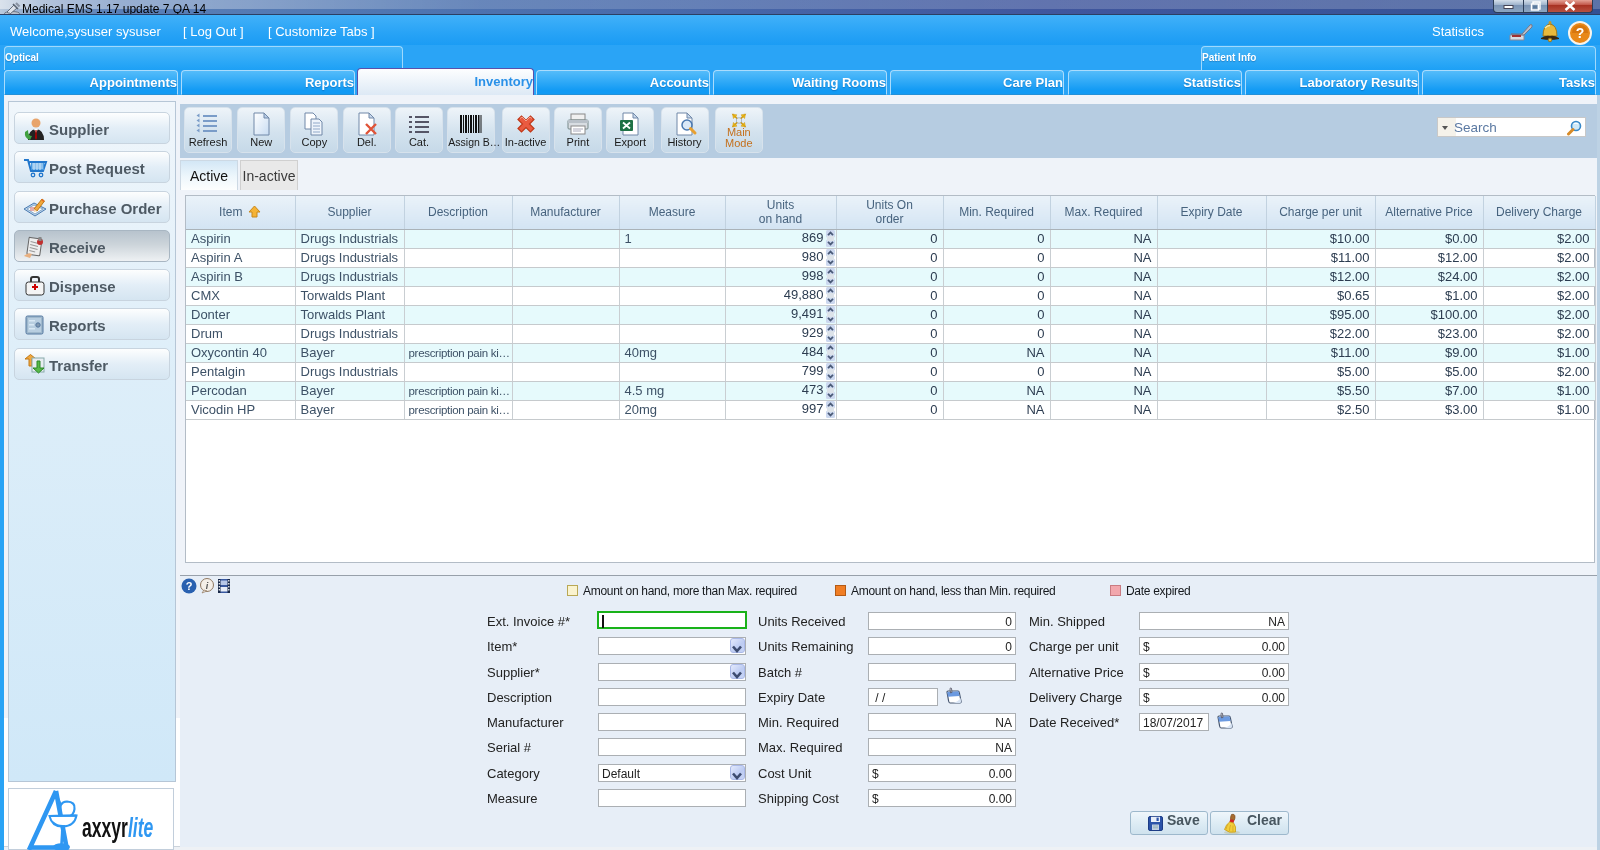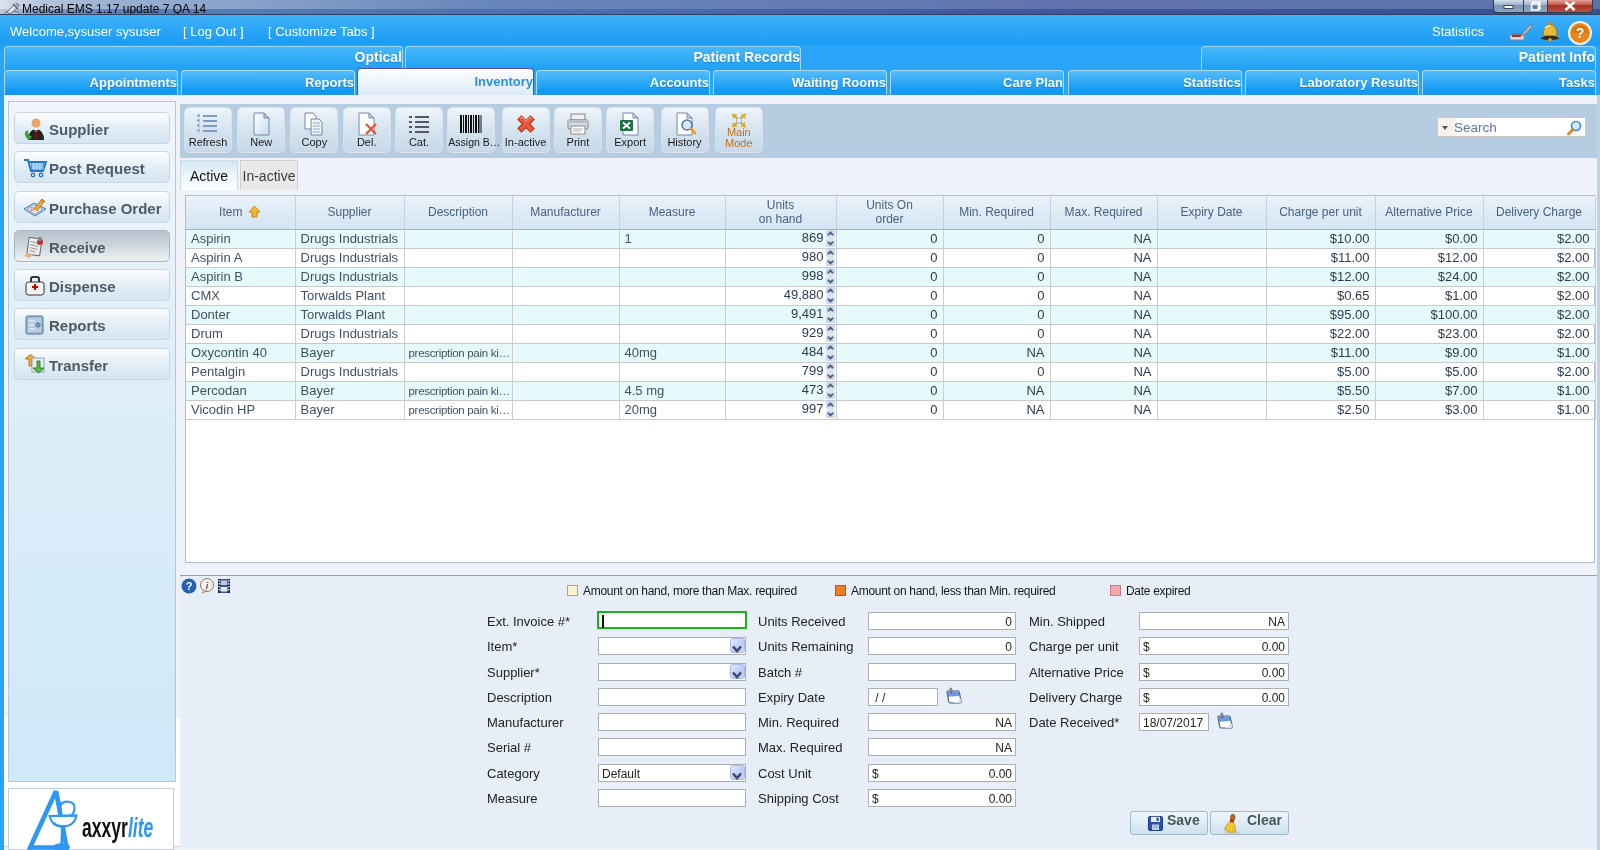--- a/index.html
+++ b/index.html
@@ -22,21 +22,21 @@
 .wbtn.max { width:25px; margin-left:-1px; }
 .wbtn.close { width:46px; margin-left:-1px; border-radius:0 0 4px 0; background:linear-gradient(#e5a296 0,#c2584a 40%,#a83223 45%,#b85140 100%); }
 .wbtn svg { position:absolute; left:50%; top:50%; transform:translate(-50%,-50%); }
 
 
 #welcomebar { left:0; top:15px; width:1600px; height:30px; background:linear-gradient(#41b1f9,#28a3f6 60%,#1b9cf4); color:#fff; font-size:13px; }
 #welcomebar .wtext { position:absolute; top:9px; }
 
 
 #tabszone { left:0; top:45px; width:1600px; height:50px; background:#2aa4f6; }
-.gtab { position:absolute; top:1px; height:24px; border:1px solid #9fd9fd; border-bottom:none; border-radius:4px 4px 0 0; background:linear-gradient(#47b6f9,#1da0f5); color:#fff; font-weight:bold; font-size:14px; text-align:right; line-height:21px; text-shadow:0 1px 1px rgba(0,60,120,.35); }
+.gtab { position:absolute; top:1px; height:24px; border:1px solid #9fd9fd; border-bottom:none; border-radius:4px 4px 0 0; background:linear-gradient(#47b6f9,#1da0f5); color:#fff; font-weight:bold; font-size:10px; text-align:left; line-height:21px; text-shadow:0 1px 1px rgba(0,60,120,.35); }
 .mtab { position:absolute; top:25px; height:25px; border:1px solid #aadcfd; border-bottom:1px solid #2390d8; border-radius:4px 4px 0 0; background:linear-gradient(#55bcfa,#119af4 85%); color:#fff; font-weight:bold; font-size:13px; text-align:right; line-height:23px; text-shadow:0 1px 1px rgba(0,60,120,.35); }
 .mtab.active { top:23px; height:27px; line-height:26px; background:linear-gradient(#fdfeff,#dde9f5); color:#2a91e8; text-shadow:none; border:1px solid #5a50aa; border-bottom:none; }
 
 #leftedge { left:0; top:95px; width:4px; height:755px; background:#29a3f5; }
 #rightedge { left:1597px; top:95px; width:3px; height:755px; background:#bdd2e4; }
 
 
 #sidebar { left:8px; top:101px; width:168px; height:681px; border:1px solid #b6c6d6; background:linear-gradient(#f0f6fb,#ddeef9 40%,#d0e8f8); }
 .sbtn { position:absolute; left:5px; width:156px; height:32px; border:1px solid #c8d4df; border-radius:5px; background:linear-gradient(#fdfefe,#e3eef7 50%,#d5e5f1); color:#4e5a64; font-weight:bold; font-size:15px; }
 .sbtn.sel { background:linear-gradient(#b7c3cd,#ccd4da 45%,#eef1f3); border-color:#a8b6c2; }
@@ -146,21 +146,20 @@
           <path d="M6 9 Q8 6.5 11 6.5" fill="none" stroke="#f8e8a8" stroke-width="1.5"></path>
         </svg></div>
 <div class="abs" style="left:1568px; top:6px;"><svg width="24" height="24" viewBox="0 0 24 24">
           <circle cx="12" cy="12" r="11" fill="#e88818" stroke="#f8f4ec" stroke-width="2"></circle>
           <path d="M4 12 A 8 8 0 0 1 20 12 L12 12 Z" fill="#c86808" opacity=".55"></path>
           <text x="12" y="17" font-size="14" font-weight="bold" fill="#fff" text-anchor="middle">?</text>
         </svg></div>
 </div>
   <div id="tabszone" class="abs">
       <div class="gtab" style="left:4px; width:399px;">Optical</div>
-      <div class="gtab" style="left:405px; width:396px;">Patient Records</div>
       <div class="gtab" style="left:1201px; width:395px;">Patient Info</div>
       <div class="mtab" style="left:4px; width:174px;">Appointments</div>
       <div class="mtab" style="left:181px; width:174px;">Reports</div>
       <div class="mtab active" style="left:357px; width:177px;">Inventory</div>
       <div class="mtab" style="left:536px; width:174px;">Accounts</div>
       <div class="mtab" style="left:713px; width:174px;">Waiting Rooms</div>
       <div class="mtab" style="left:890px; width:174px;">Care Plan</div>
       <div class="mtab" style="left:1068px; width:174px;">Statistics</div>
       <div class="mtab" style="left:1245px; width:174px;">Laboratory Results</div>
       <div class="mtab" style="left:1422px; width:174px;">Tasks</div>

